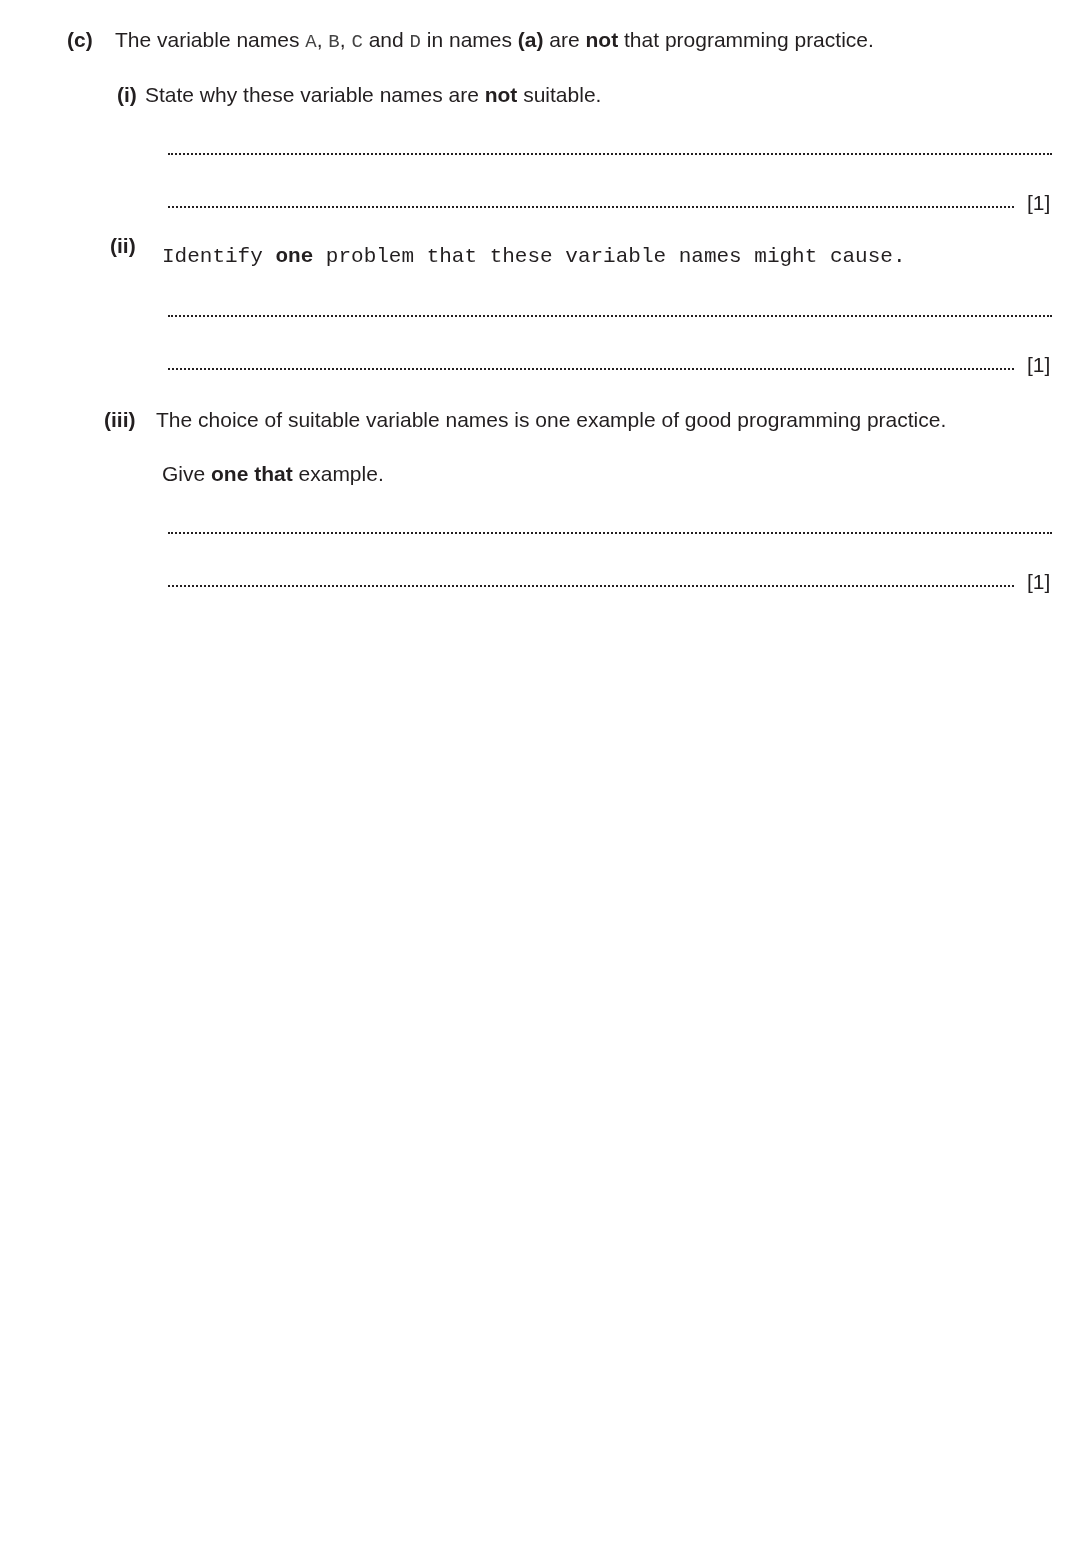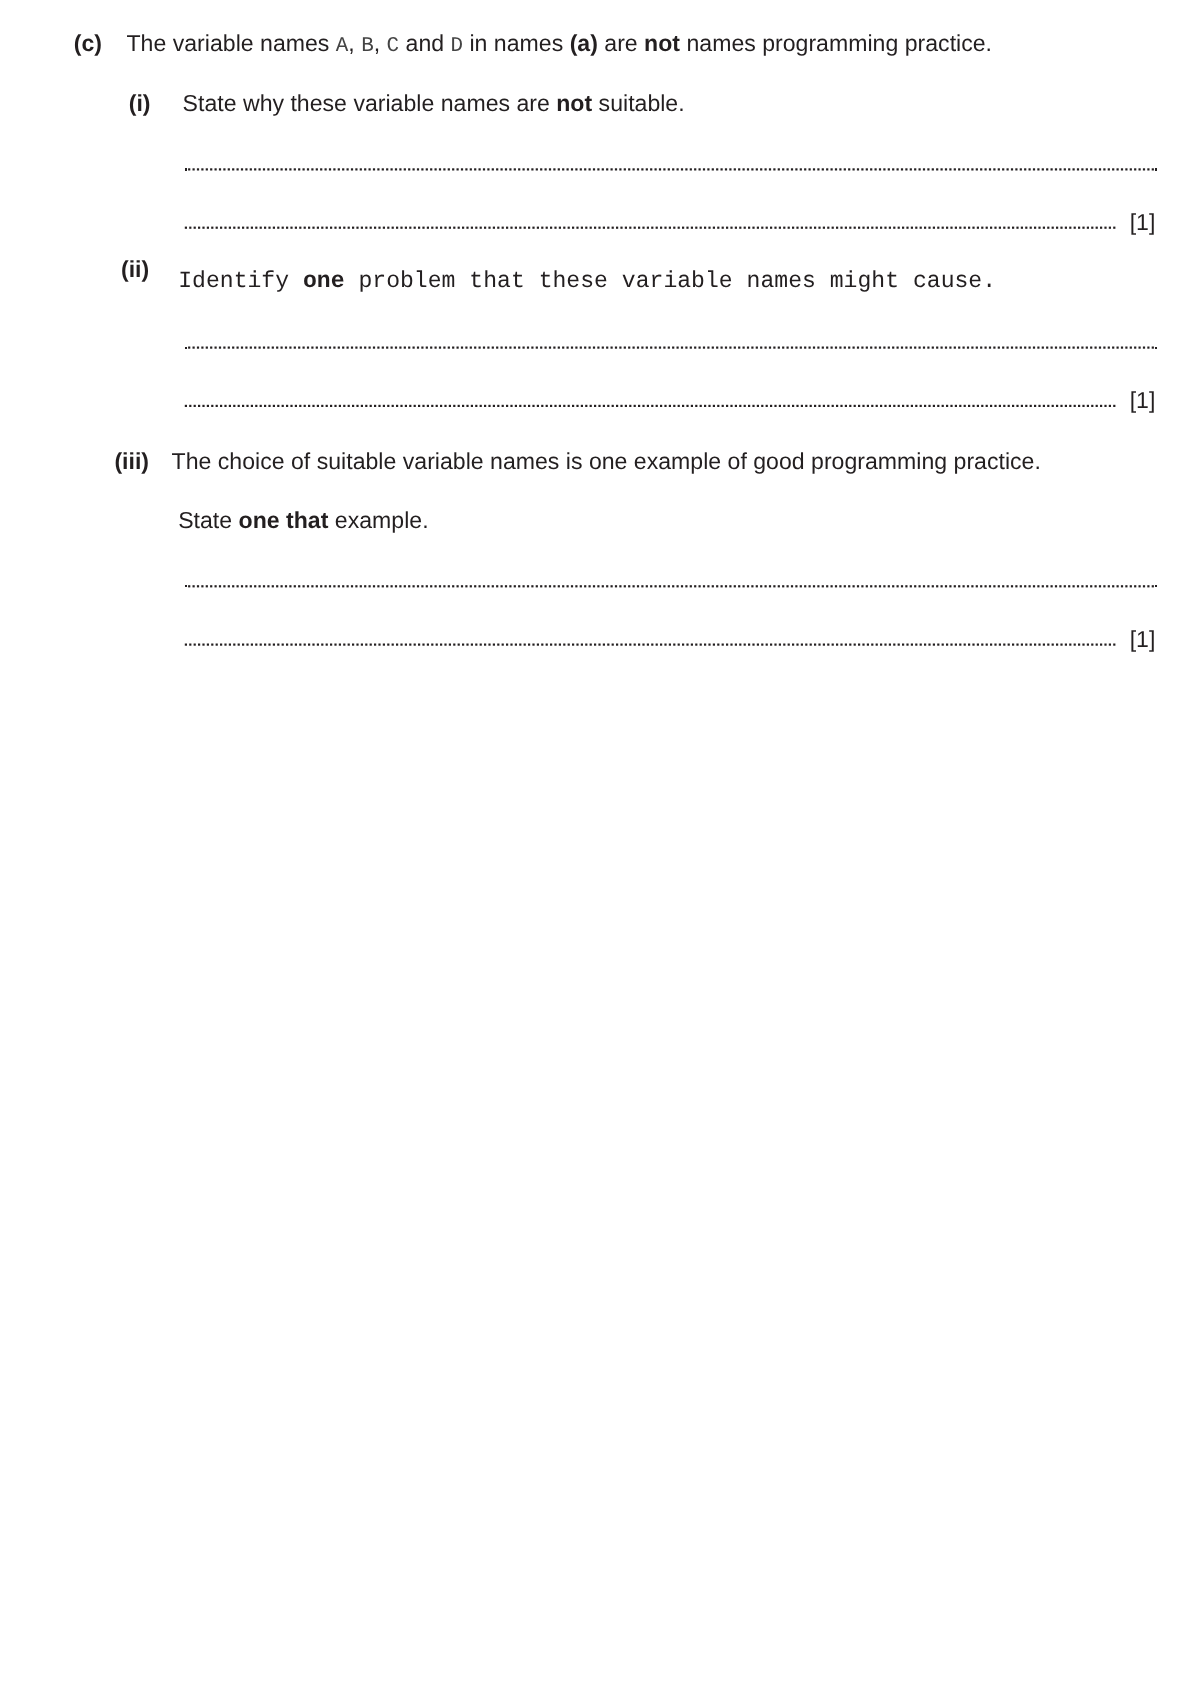--- a/index.html
+++ b/index.html
@@ -8,32 +8,32 @@
   .b { font-weight:bold; }
   .mono { font-family:"Liberation Mono", monospace; font-size:19px; color:#444; }
   .label { position:absolute; font-weight:bold; }
   .dots { position:absolute; height:0; border-bottom:2px dotted #231f20; }
   .mark { position:absolute; }
 </style>
 </head>
 <body>
 
 <div class="label" style="left:67px;top:28px;">(c)</div>
-<div class="line" style="left:115px;top:28px;"><span>The variable names </span><span class="mono">A</span><span>, </span><span class="mono">B</span><span>, </span><span class="mono">C</span><span> and </span><span class="mono">D</span><span> in names </span><span class="b">(a)</span><span> are </span><span class="b">not</span><span> names programming practice.</span></div>
+<div class="line" style="left:115px;top:28px;"><span>The variable names </span><span class="mono">A</span><span>, </span><span class="mono">B</span><span>, </span><span class="mono">C</span><span> and </span><span class="mono">D</span><span> in names </span><span class="b">(a)</span><span> are </span><span class="b">not</span><span> that programming practice.</span></div>
 
 <div class="label" style="left:117px;top:83px;">(i)</div>
-<div class="line" style="left:166px;top:83px;"><span>State why these variable names are </span><span class="b">not</span><span> suitable.</span></div>
+<div class="line" style="left:145px;top:83px;"><span>State why these variable names are </span><span class="b">not</span><span> suitable.</span></div>
 <div class="dots" style="left:168px;top:153px;width:884px;"></div>
 <div class="dots" style="left:168px;top:206px;width:846px;"></div>
 <div class="mark" style="left:1027px;top:191px;">[1]</div>
 
 <div class="label" style="left:110px;top:234px;">(ii)</div>
 <div class="line" style="left:162px;top:245px;font-family:Liberation Mono, monospace;"><span>Identify </span><span class="b">one</span><span> problem that these variable names might cause.</span></div>
 <div class="dots" style="left:168px;top:315px;width:884px;"></div>
 <div class="dots" style="left:168px;top:368px;width:846px;"></div>
 <div class="mark" style="left:1027px;top:353px;">[1]</div>
 
 <div class="label" style="left:104px;top:408px;">(iii)</div>
 <div class="line" style="left:156px;top:408px;">The choice of suitable variable names is one example of good programming practice.</div>
-<div class="line" style="left:162px;top:462px;"><span>State </span><span class="b">one that</span><span> example.</span></div>
+<div class="line" style="left:162px;top:462px;"><span>Give </span><span class="b">one that</span><span> example.</span></div>
 <div class="dots" style="left:168px;top:532px;width:884px;"></div>
 <div class="dots" style="left:168px;top:585px;width:846px;"></div>
 <div class="mark" style="left:1027px;top:570px;">[1]</div>
 
 </body></html>

